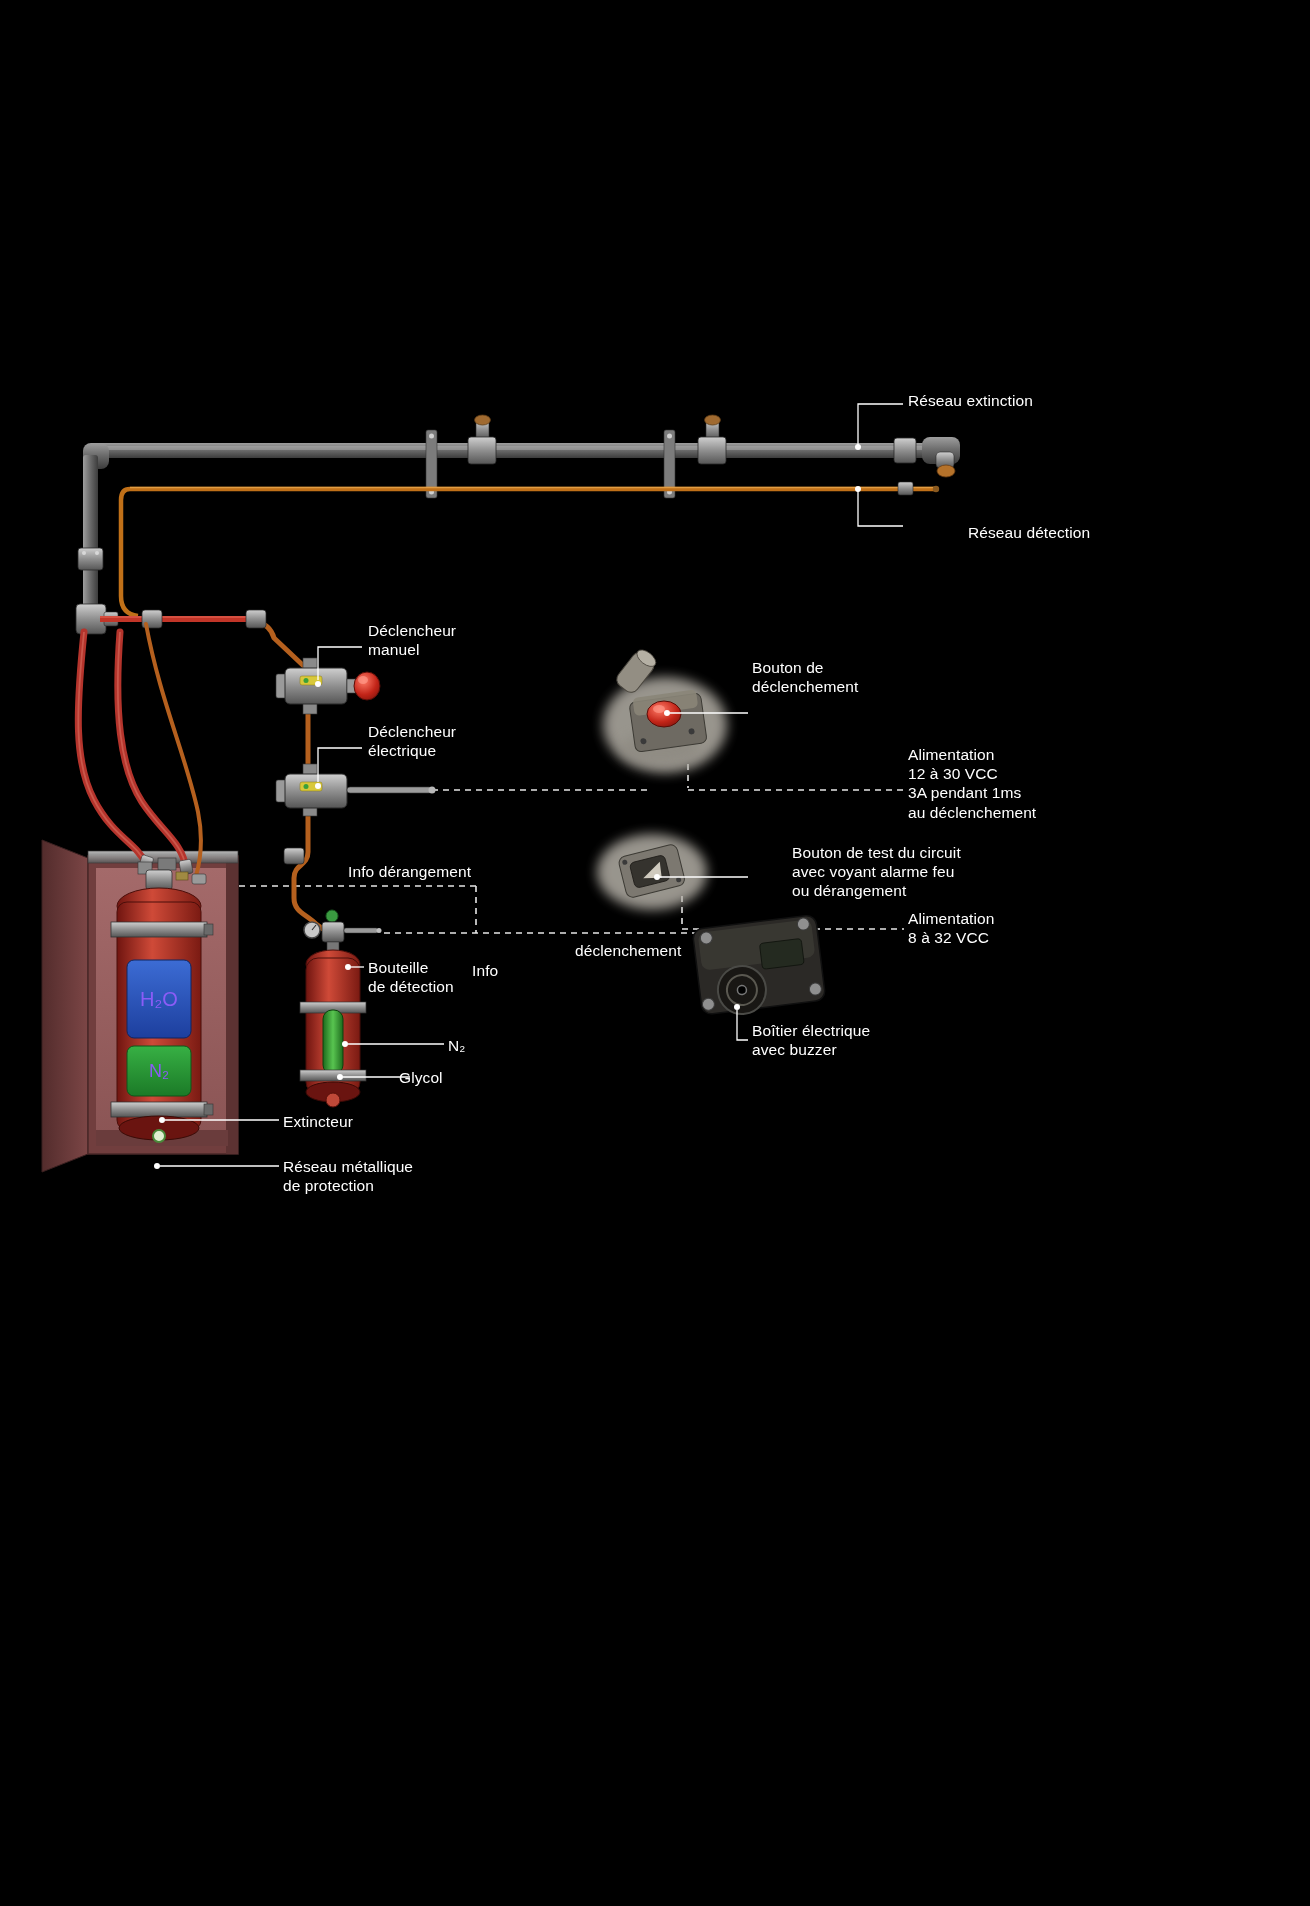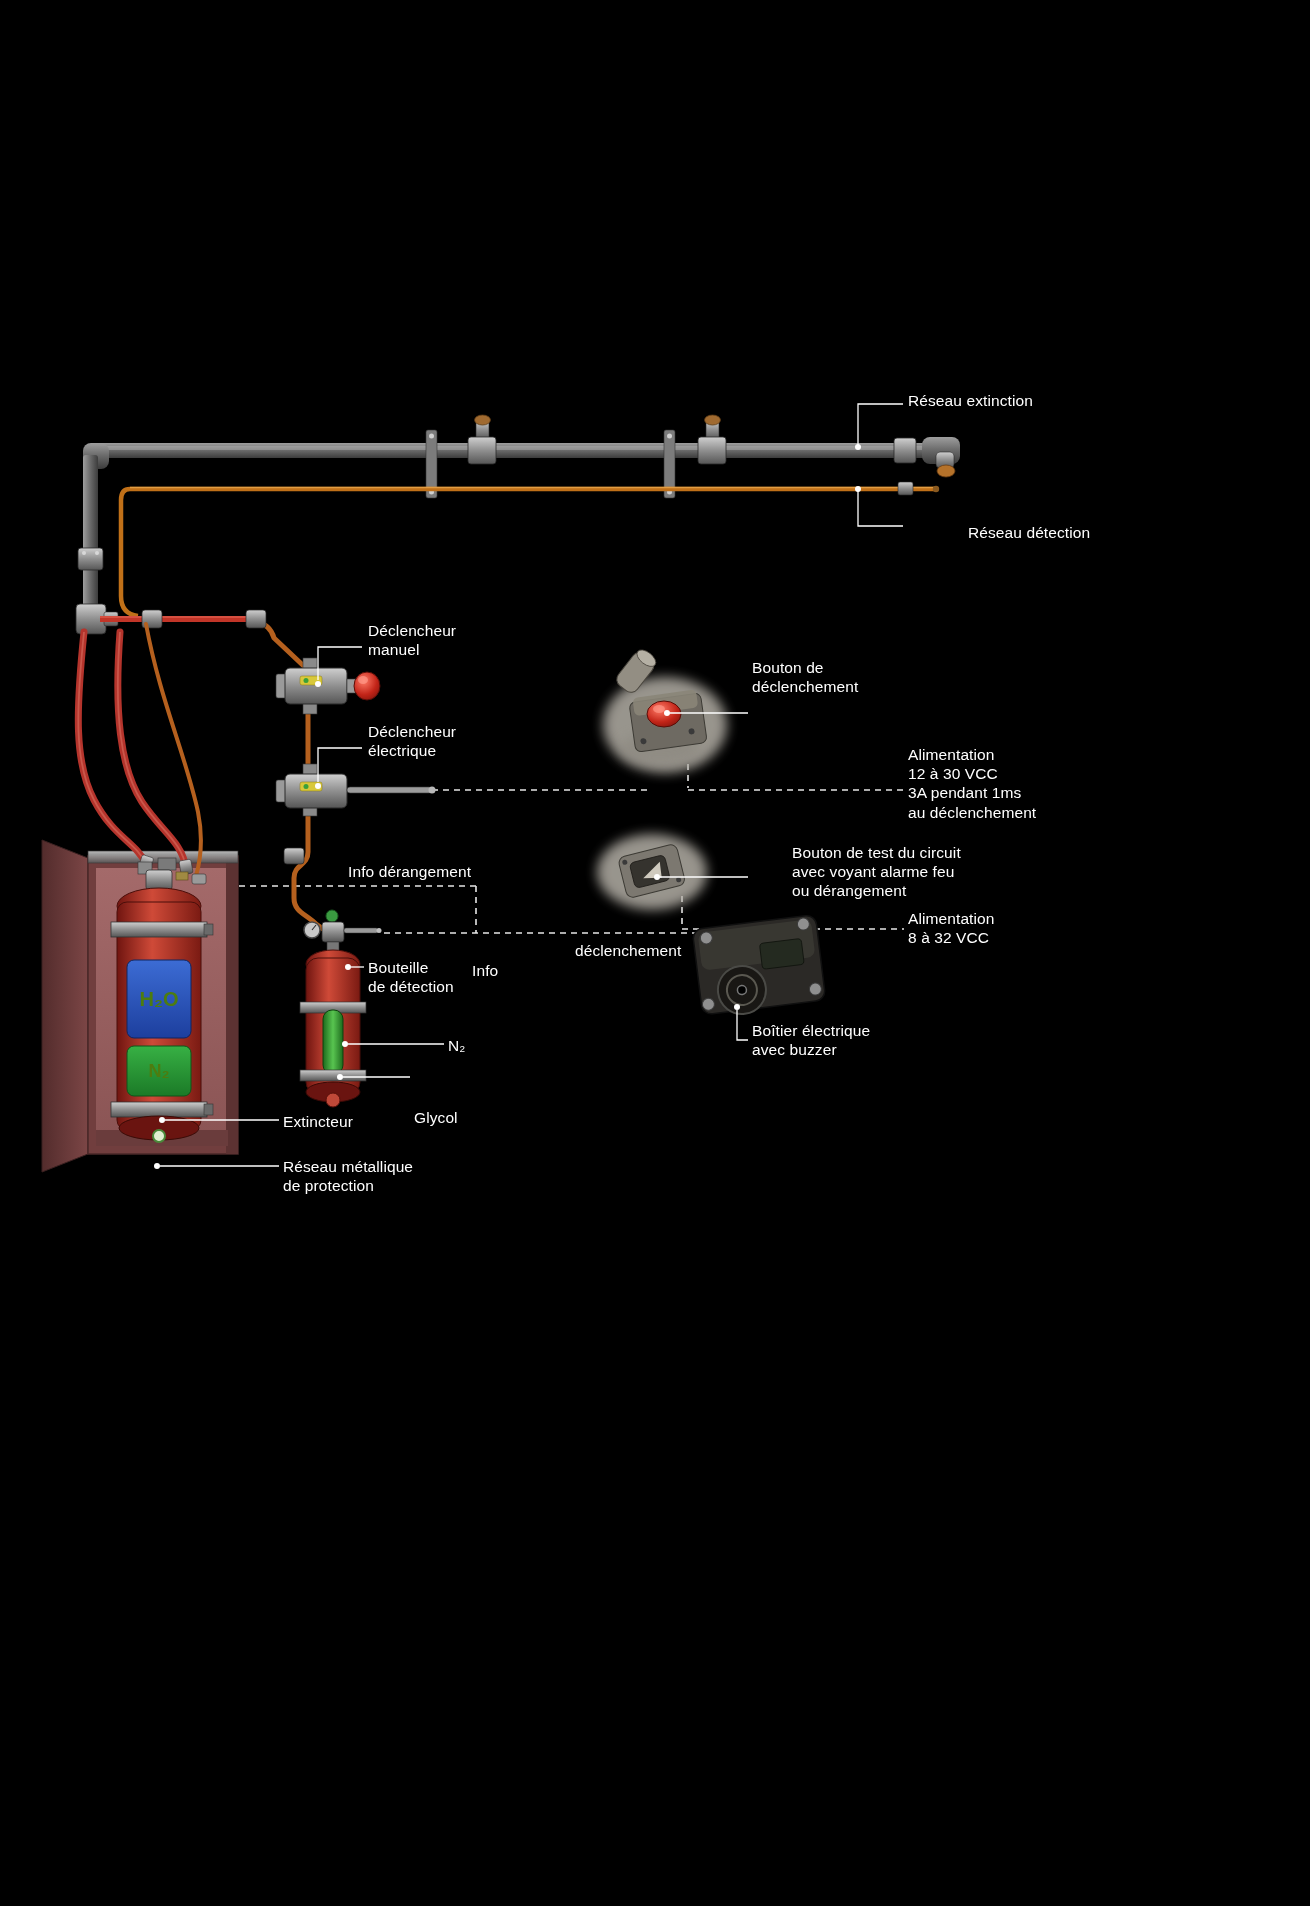--- a/index.html
+++ b/index.html
@@ -6,22 +6,22 @@
   .canvas {
     position:relative; width:1310px; height:1906px; background:#000000;
     overflow:hidden; font-family:"Liberation Sans", sans-serif;
   }
   .art { position:absolute; left:0; top:0; }
   .lbl {
     position:absolute; color:#ffffff; font-size:15.5px; line-height:1.24;
     white-space:pre-line; letter-spacing:0.1px;
   }
   .tank-lbl {
-    position:absolute; color:#4d7c0f; display:flex; align-items:center;
-    justify-content:center; text-align:left; font-weight:bold;
+    position:absolute; color:#8b5cf6; display:flex; align-items:center;
+    justify-content:center; text-align:left; font-weight:normal;
   }
 </style>
 </head>
 <body>
 
 <div class="canvas">
 
 <svg class="art" width="1310" height="1906" viewBox="0 0 1310 1906">
   <defs>
     <linearGradient id="gpH" x1="0" y1="0" x2="0" y2="1">
@@ -300,21 +300,21 @@
 <div class="lbl" style="left:792px; top:843px;">Bouton de test du circuit
 avec voyant alarme feu
 ou dérangement</div>
 <div class="lbl" style="left:908px; top:909px;">Alimentation
 8 à 32 VCC</div>
 <div class="lbl" style="left:472px; top:941px;margin-top:20px;">Info</div>
 <div class="lbl" style="left:575px; top:941px;">déclenchement</div>
 <div class="lbl" style="left:368px; top:958px;">Bouteille
 de détection</div>
 <div class="lbl" style="left:448px; top:1036px;">N₂</div>
-<div class="lbl" style="left:414px; top:1068px;margin-top:40px;">Glycol</div>
+<div class="lbl" style="left:399px; top:1068px;">Glycol</div>
 <div class="lbl" style="left:283px; top:1112px;">Extincteur</div>
 <div class="lbl" style="left:283px; top:1157px;">Réseau métallique
 de protection</div>
 <div class="lbl" style="left:752px; top:1021px;">Boîtier électrique
 avec buzzer</div>
 
 <div class="tank-lbl" style="left:127px; top:960px; width:64px; height:78px; font-size:20px;">H₂O</div>
 <div class="tank-lbl" style="left:127px; top:1046px; width:64px; height:50px; font-size:18px;">N₂</div>
 
 </div>

